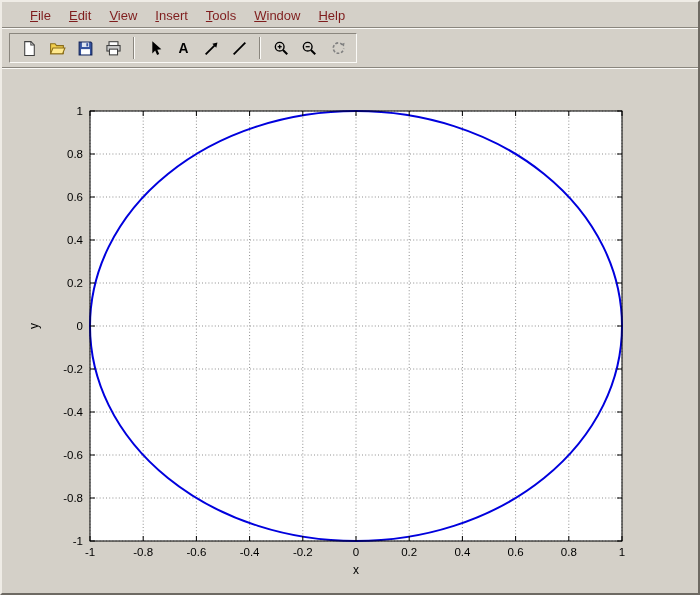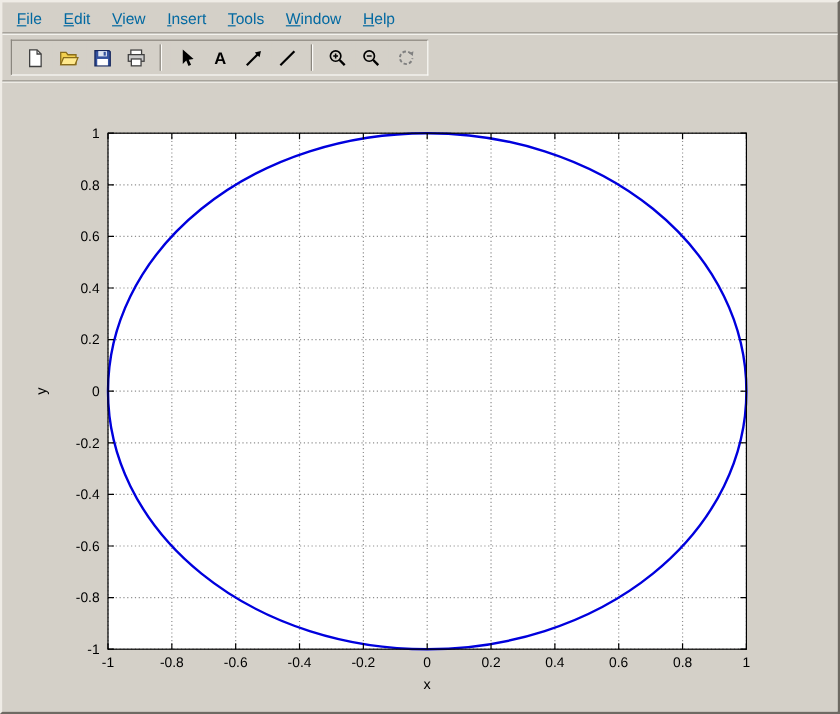--- a/index.html
+++ b/index.html
@@ -7,22 +7,22 @@
   .window {
     width:700px; height:595px;
     background:#d4d0c8;
     border:2px solid;
     border-color:#efece6 #6e6a63 #6e6a63 #efece6;
     display:flex; flex-direction:column;
     position:relative;
   }
   .menu-bar {
     display:flex; align-items:flex-end;
-    padding:6px 10px 4px 12px;
-    font-size:13px; color:#0369a1;
+    padding:6px 10px 4px 28px;
+    font-size:13px; color:#7f1d1d;
   }
   .menu-item { margin-right:18px; cursor:default; white-space:nowrap; }
   .menu-item u { text-decoration:underline; }
   .groove {
     height:2px;
     border-top:1px solid #8a867e;
     border-bottom:1px solid #fbfaf7;
   }
   .toolbar-row { padding:4px 0 4px 7px; }
   .toolbar-buttons {

